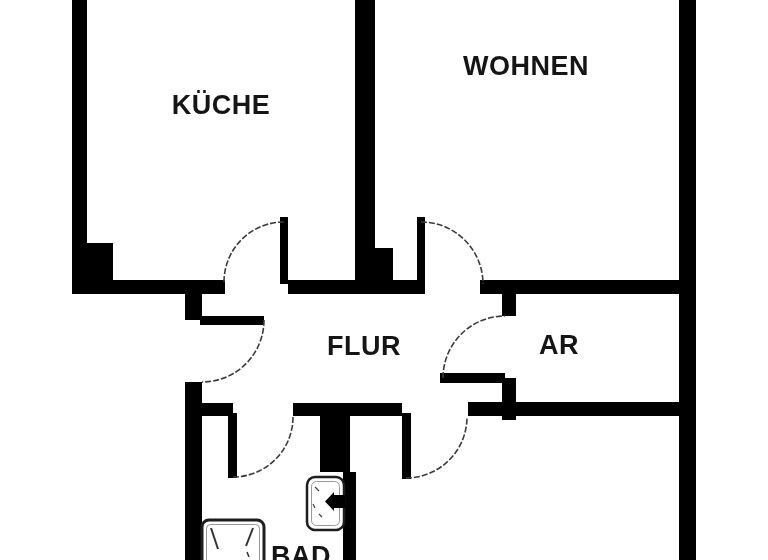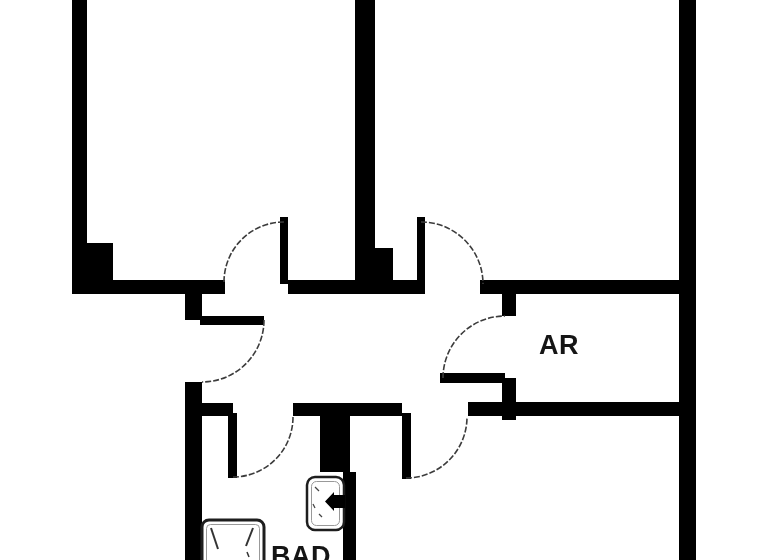--- a/index.html
+++ b/index.html
@@ -82,20 +82,23 @@
       <rect x="202" y="520" width="62" height="48" rx="7" fill="#ffffff" stroke="#1e1e1e" stroke-width="3"></rect>
       <rect x="206.5" y="524.5" width="53" height="44" rx="4" fill="none" stroke="#999999" stroke-width="1"></rect>
       <g stroke="#333333" stroke-width="2" fill="none">
         <line x1="211" y1="528" x2="218" y2="549"></line>
         <line x1="253" y1="528" x2="246" y2="546"></line>
         <line x1="247" y1="552" x2="249" y2="557" stroke-width="1.5"></line>
       </g>
     </g>
   </svg>
 
+  <div class="room-label" style="left:221px; top:92px;">KÜCHE</div>
 
+  <div class="room-label" style="left:526px; top:53px;">WOHNEN</div>
 
+  <div class="room-label" style="left:364px; top:333px;">FLUR</div>
 
   <div class="room-label" style="left:559px; top:332px;">AR</div>
 
   <div class="room-label" style="left:301px; top:543px;">BAD</div>
 
 </div>
 
 </body></html>

